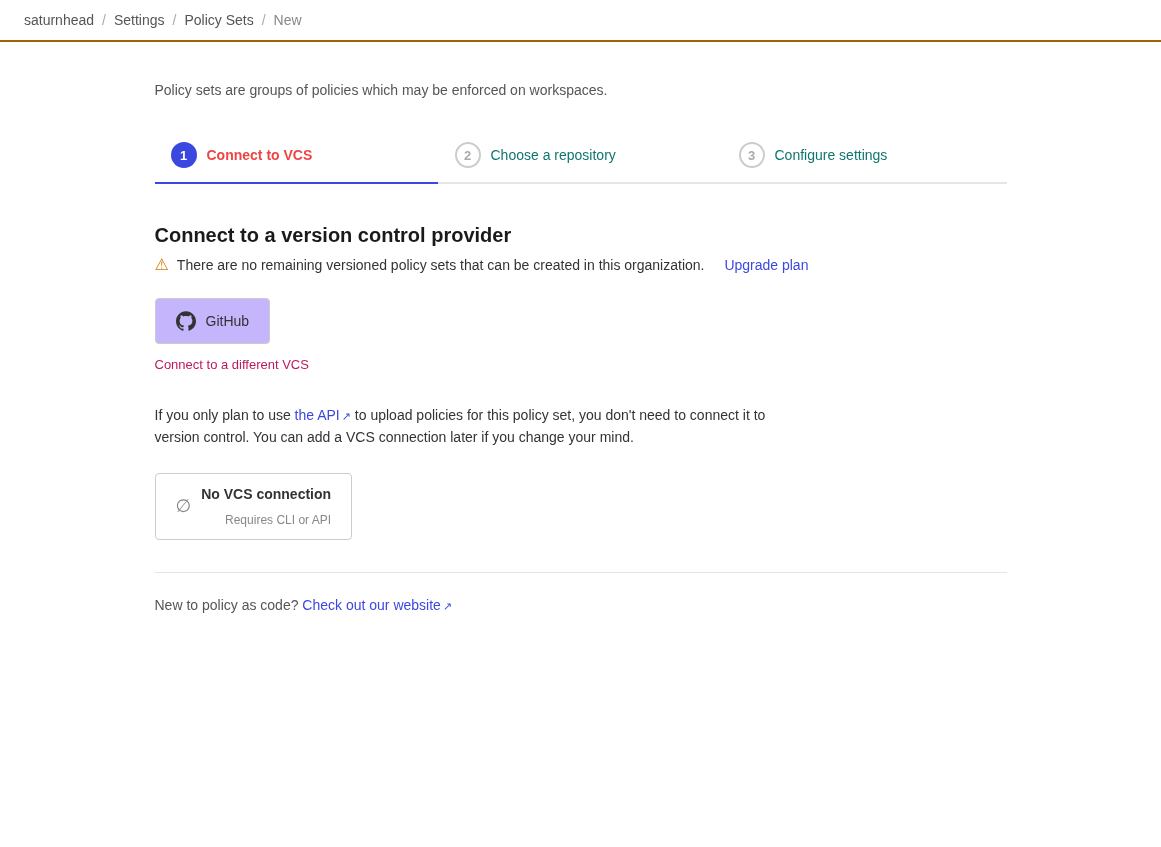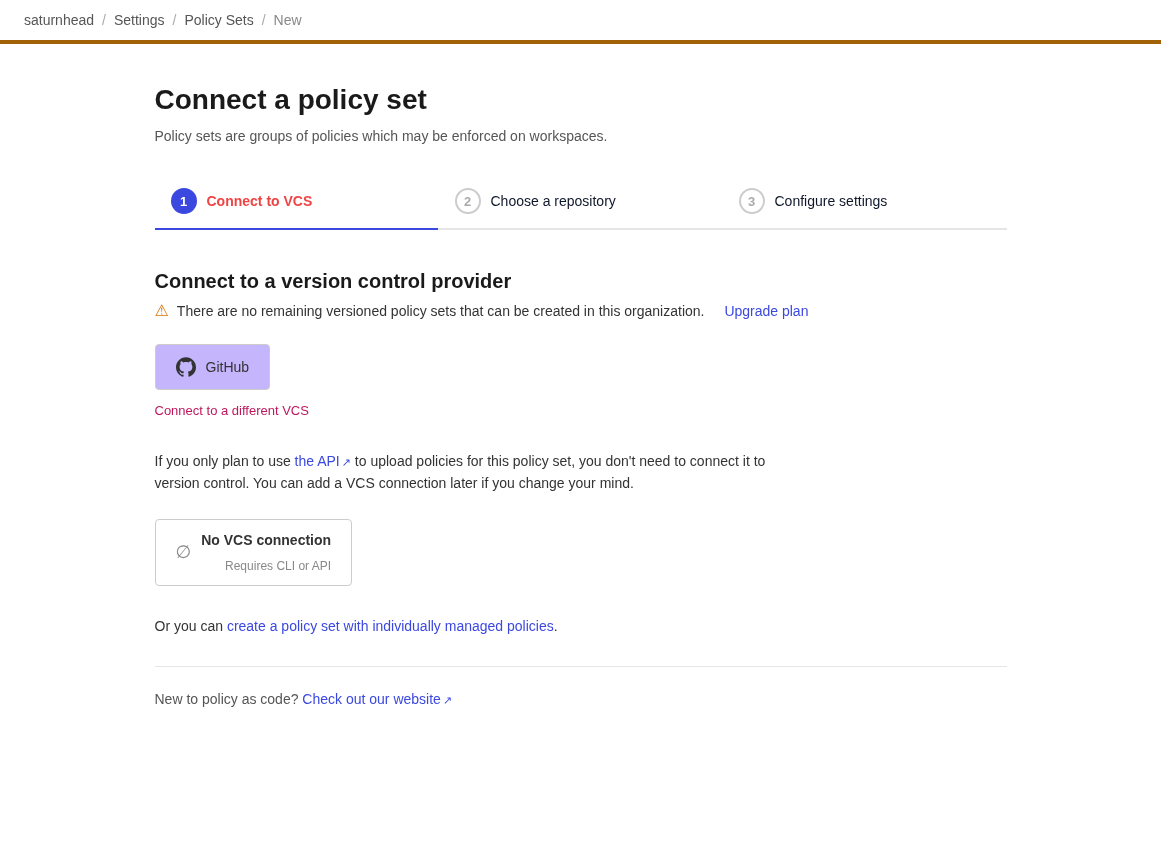--- a/index.html
+++ b/index.html
@@ -9,21 +9,21 @@
       color: #1a1a1a;
       background: #fff;
     }
 
     
     .breadcrumb {
       display: flex;
       align-items: center;
       gap: 8px;
       padding: 12px 24px;
-      border-bottom: 4px solid #a16207;
+      border-bottom: 2px solid #a16207;
       font-size: 14px;
       color: #555;
     }
     .breadcrumb-sep {
       color: #aaa;
     }
     .breadcrumb-link {
       color: #555;
       text-decoration: none;
       cursor: pointer;
@@ -110,21 +110,21 @@
       font-size: 14px;
       font-weight: 500;
     }
 
     .step-label.active {
       color: #ef4444;
       font-weight: 600;
     }
 
     .step-label.inactive {
-      color: #0f172a;
+      color: #0f766e;
     }
 
     
     .section-title {
       font-size: 20px;
       font-weight: 700;
       margin-bottom: 8px;
     }
 
     .section-desc {
@@ -276,21 +276,20 @@
   <span class="breadcrumb-sep">/</span>
   <a class="breadcrumb-link">Settings</a>
   <span class="breadcrumb-sep">/</span>
   <a class="breadcrumb-link">Policy Sets</a>
   <span class="breadcrumb-sep">/</span>
   <span class="breadcrumb-current">New</span>
 </nav>
 
 <main class="main">
 
-  <h1 class="page-title">Connect a policy set</h1>
   <p class="page-subtitle">Policy sets are groups of policies which may be enforced on workspaces.</p>
 
   <div class="steps-nav">
     <ol class="steps-list">
       <li class="step-item">
         <span class="step-badge active">1</span>
         <span class="step-label active">Connect to VCS</span>
       </li>
       <li class="step-item">
         <span class="step-badge inactive">2</span>
@@ -335,24 +334,20 @@
     
     <button class="no-vcs-button">
       <span class="no-vcs-icon">∅</span>
       <div class="no-vcs-text-wrap">
         <span class="no-vcs-title">No VCS connection</span>
         <span class="no-vcs-sub">Requires CLI or API</span>
       </div>
     </button>
 
     
-    <p class="or-text">
-      <span>Or you can</span>
-      <a class="info-link">create a policy set with individually managed policies</a><span>.</span>
-    </p>
 
     <hr class="divider">
 
     
     <p class="bottom-note">
       <span>New to policy as code?</span>
       <a class="info-link">
         <span>Check out our website</span><span class="external-icon">↗</span>
       </a>
     </p>

